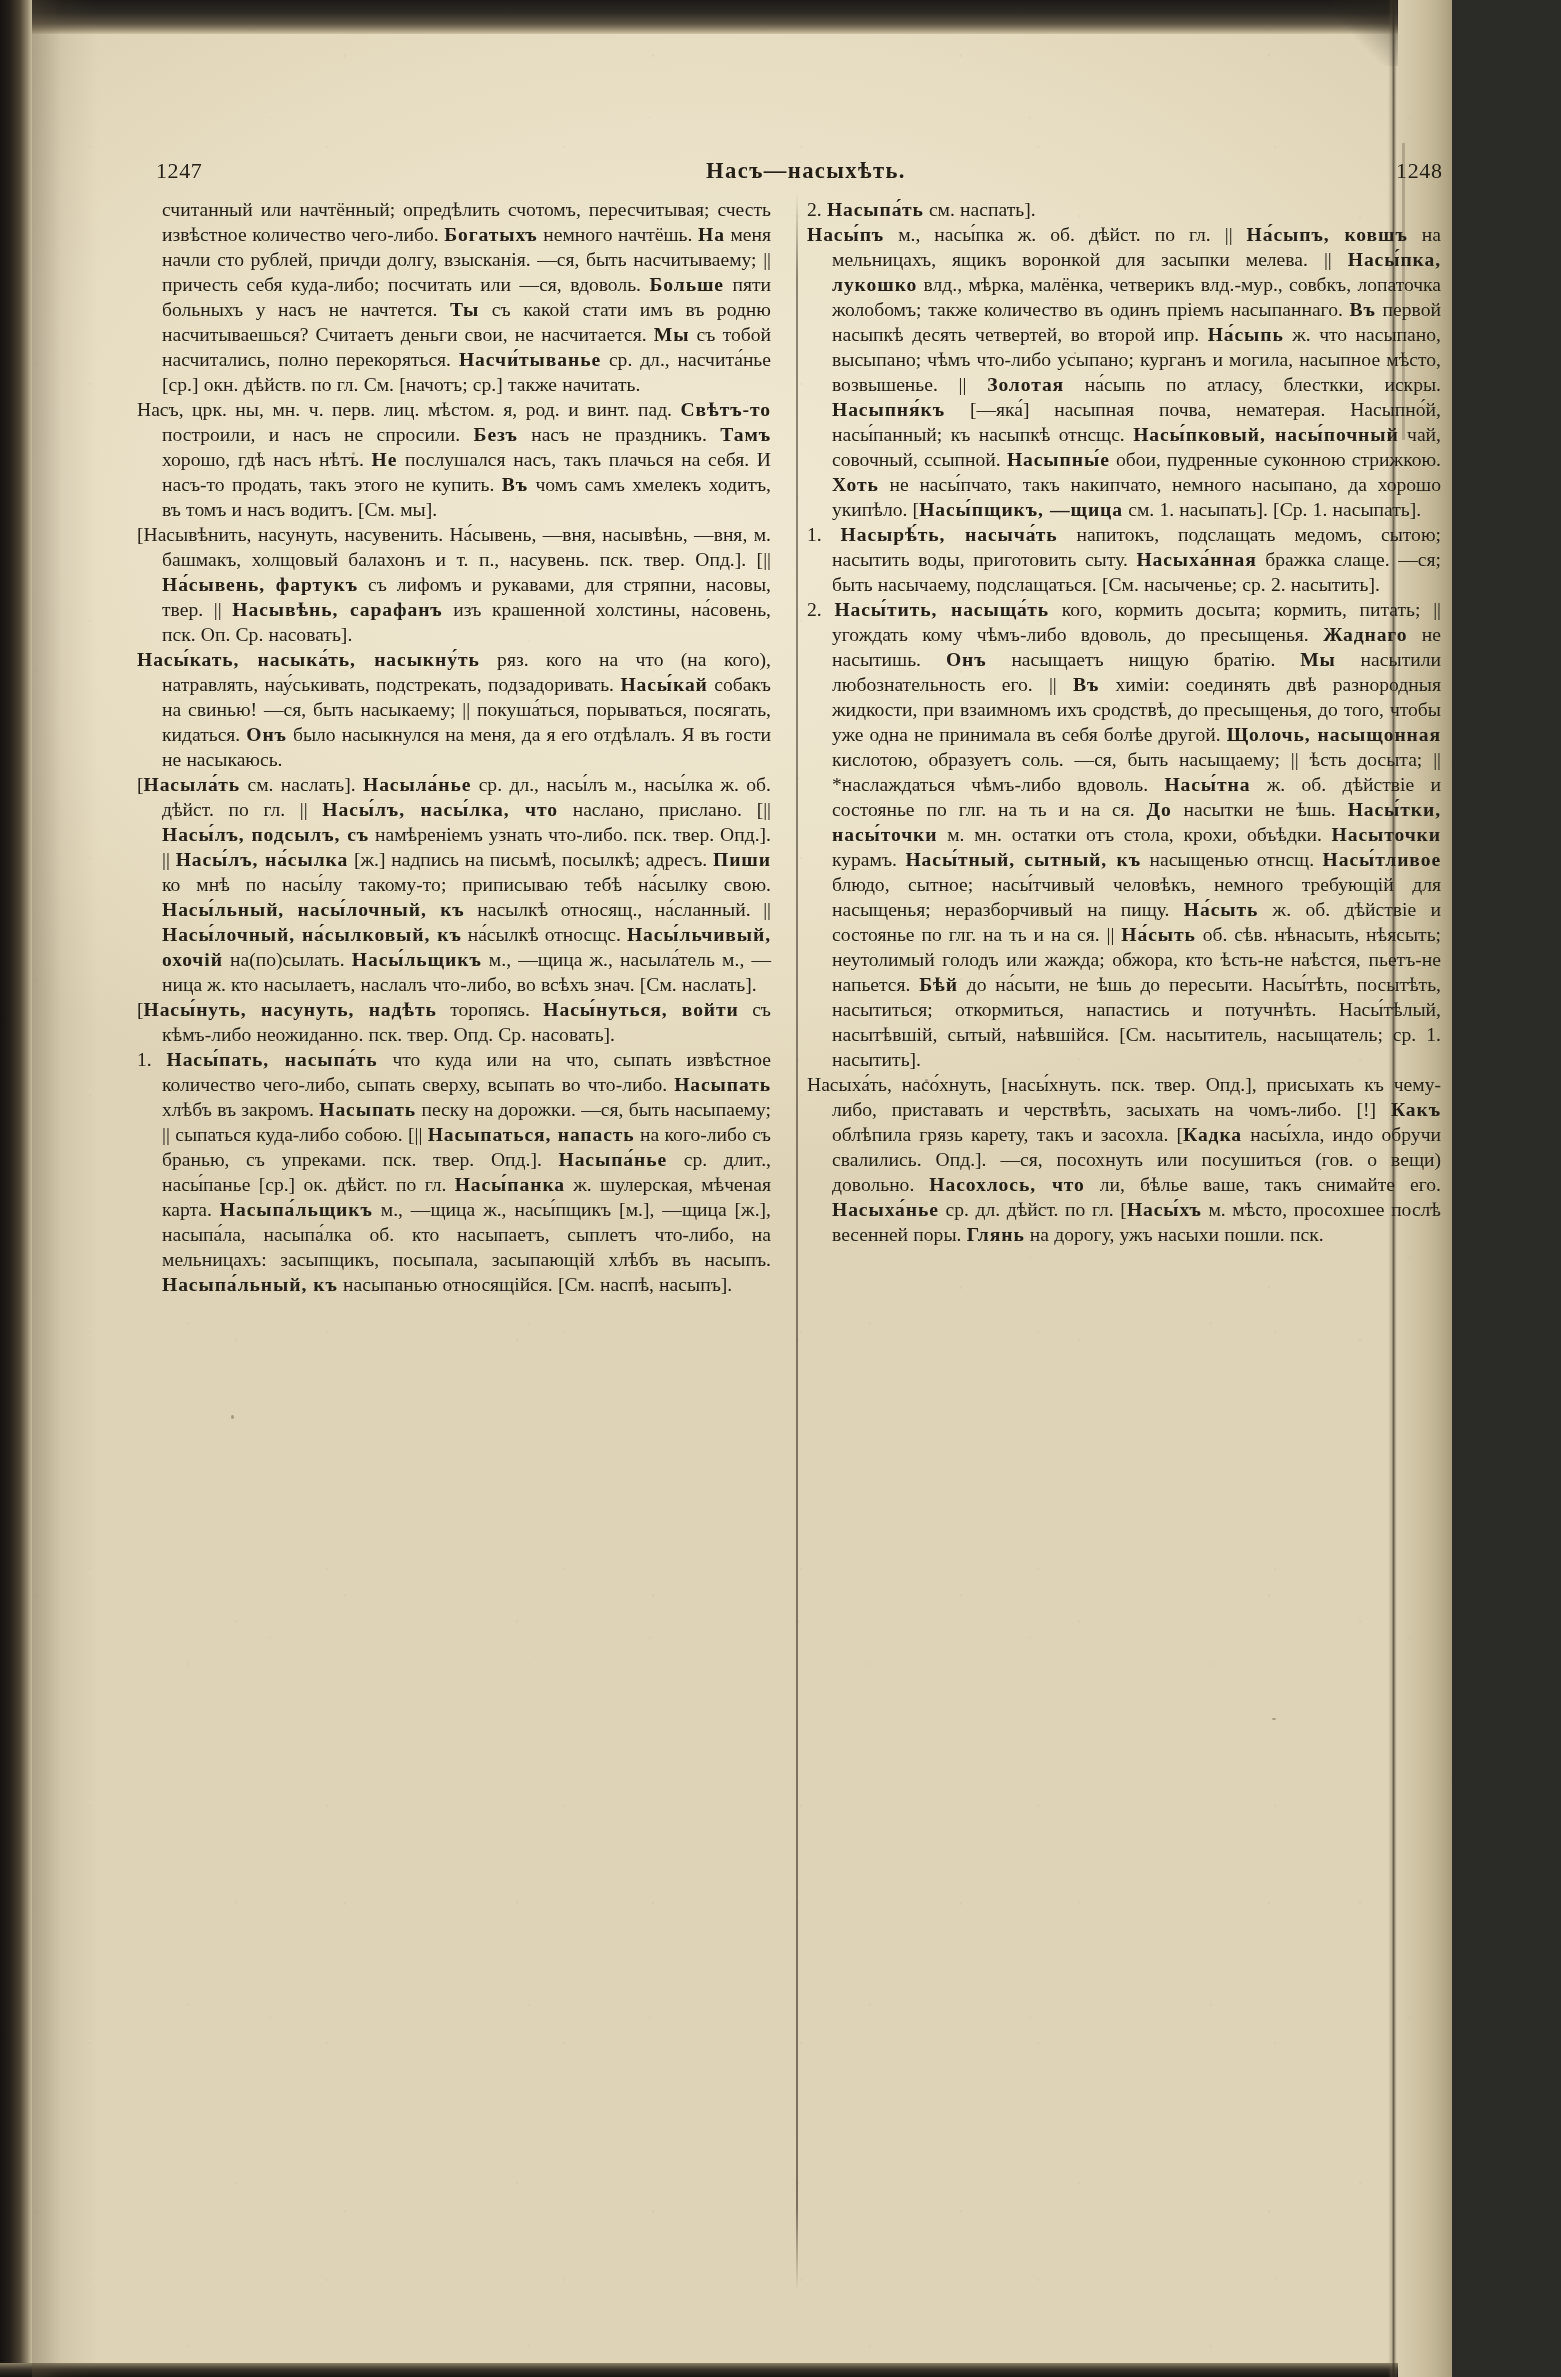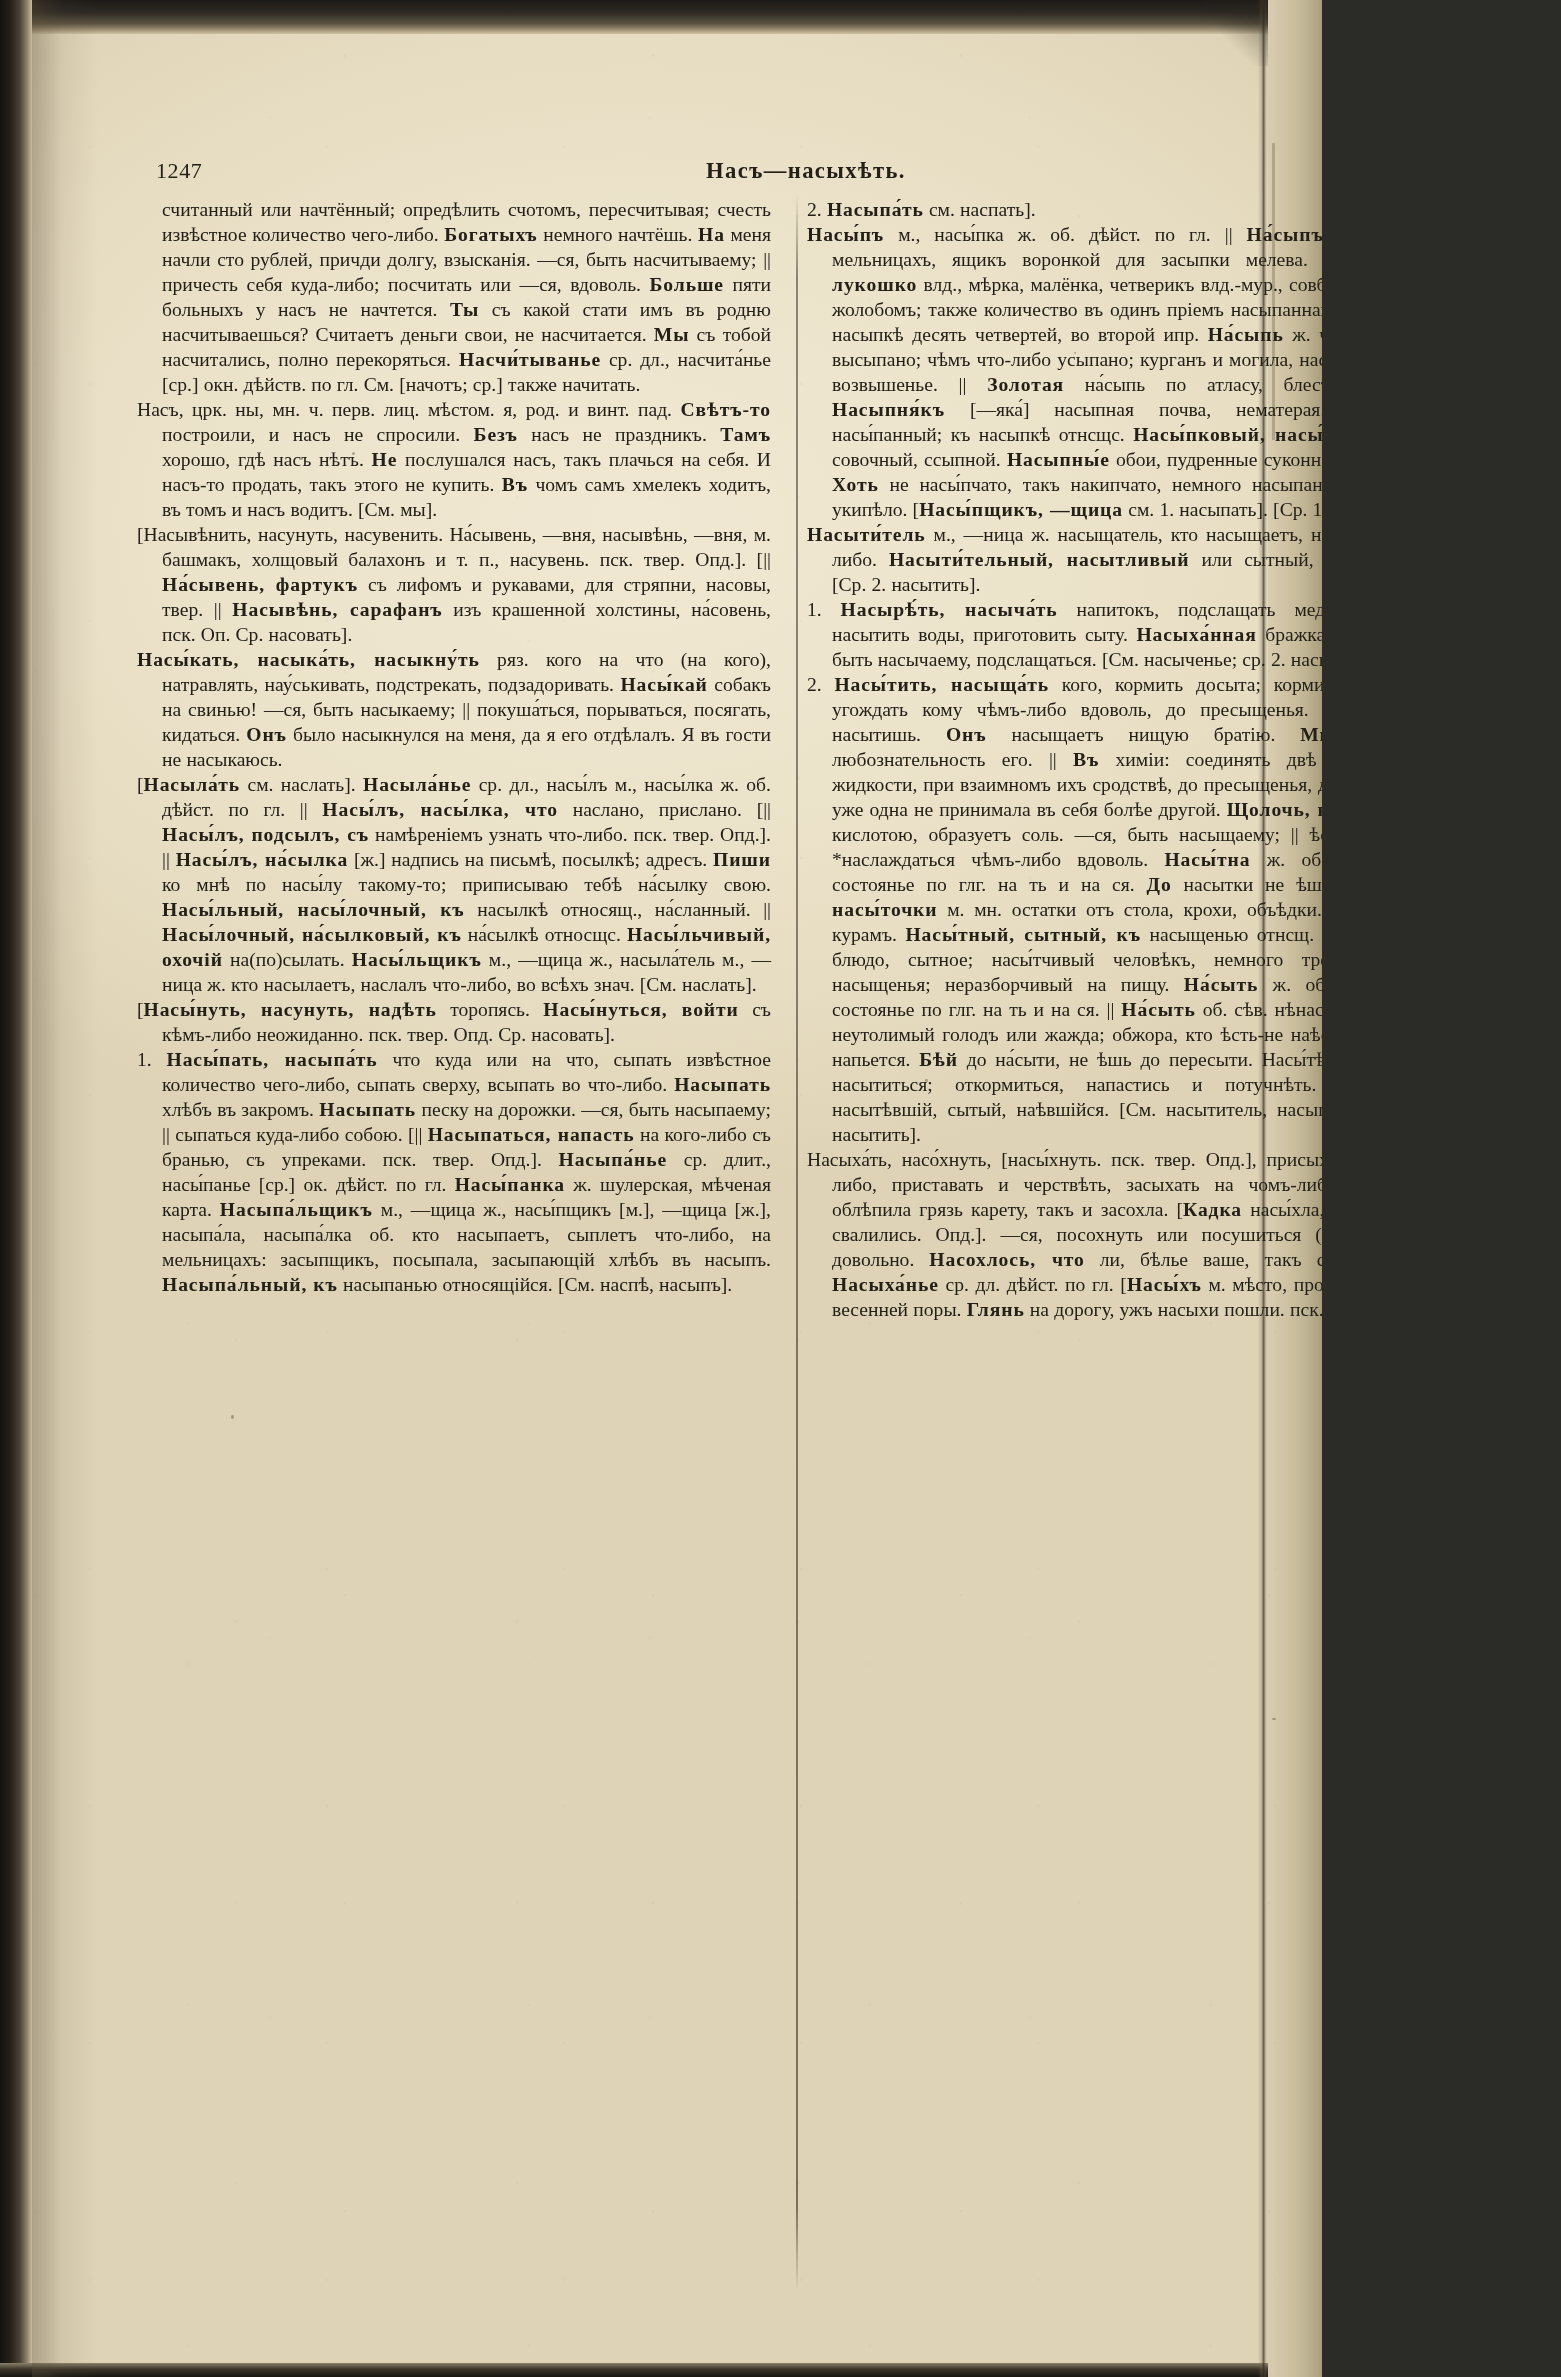--- a/index.html
+++ b/index.html
@@ -1,19 +1,19 @@
 <!DOCTYPE html>
 <html lang="ru" style="font-size:8.8px"><head>
 <meta charset="utf-8">
 <title>Dahl Dictionary scan 1247-1248</title>
 <style>
   html,body{margin:0;padding:0;background:#2b2b28;}
   #page{
     position:relative;
-    width:1322px;height:2377px;
+    width:1452px;height:2377px;
     overflow:hidden;
     background:
       radial-gradient(ellipse 936px 661px at 48% 22%, #f0e8d2 0%, #ece3cb 45%, #e6dcc1 75%, #ded3b6 100%);
     font-family:"Liberation Serif","DejaVu Serif",serif;
   }
   
   .edge-top{
     position:absolute;left:0;top:0;width:1561px;height:34px;
     background:linear-gradient(180deg,#1c1a17 0%,#2e2a24 38%,#5c5343 70%,#9d9176 88%,#cfc3a4 100%);
   }
@@ -133,21 +133,20 @@
         <p class="entry">[Насывѣнить, насунуть, насувенить. На́сывень, —вня, насывѣнь, —вня, м. башмакъ, холщовый балахонъ и т. п., насувень. пск. твер. Опд.]. [|| <b>На́сывень, фартукъ</b> съ лифомъ и рукавами, для стряпни, насовы, твер. || <b>Насывѣнь, сарафанъ</b> изъ крашенной холстины, на́совень, пск. Оп. Ср. насовать].</p>
         <p class="entry"><b>Насы́кать, насыка́ть, насыкну́ть</b> ряз. кого на что (на кого), натравлять, нау́ськивать, подстрекать, подзадоривать. <b>Насы́кай</b> собакъ на свинью! —ся, быть насыкаему; || покуша́ться, порываться, посягать, кидаться. <b>Онъ</b> было насыкнулся на меня, да я его отдѣлалъ. Я въ гости не насыкаюсь.</p>
         <p class="entry">[<b>Насыла́ть</b> см. наслать]. <b>Насыла́нье</b> ср. дл., насы́лъ м., насы́лка ж. об. дѣйст. по гл. || <b>Насы́лъ, насы́лка, что</b> наслано, прислано. [|| <b>Насы́лъ, подсылъ, съ</b> намѣреніемъ узнать что-либо. пск. твер. Опд.]. || <b>Насы́лъ, на́сылка</b> [ж.] надпись на письмѣ, посылкѣ; адресъ. <b>Пиши</b> ко мнѣ по насы́лу такому-то; приписываю тебѣ на́сылку свою. <b>Насы́льный, насы́лочный, къ</b> насылкѣ относящ., на́сланный. || <b>Насы́лочный, на́сылковый, къ</b> на́сылкѣ относщс. <b>Насы́льчивый, охочій</b> на(по)сылать. <b>Насы́льщикъ</b> м., —щица ж., насыла́тель м., —ница ж. кто насылаетъ, наслалъ что-либо, во всѣхъ знач. [См. наслать].</p>
         <p class="entry">[<b>Насы́нуть, насунуть, надѣть</b> торопясь. <b>Насы́нуться, войти</b> съ кѣмъ-либо неожиданно. пск. твер. Опд. Ср. насовать].</p>
         <p class="entry">1. <b>Насы́пать, насыпа́ть</b> что куда или на что, сыпать извѣстное количество чего-либо, сыпать сверху, всыпать во что-либо. <b>Насыпать</b> хлѣбъ въ закромъ. <b>Насыпать</b> песку на дорожки. —ся, быть насыпаему; || сыпаться куда-либо собою. [|| <b>Насыпаться, напасть</b> на кого-либо съ бранью, съ упреками. пск. твер. Опд.]. <b>Насыпа́нье</b> ср. длит., насы́панье [ср.] ок. дѣйст. по гл. <b>Насы́панка</b> ж. шулерская, мѣченая карта. <b>Насыпа́льщикъ</b> м., —щица ж., насы́пщикъ [м.], —щица [ж.], насыпа́ла, насыпа́лка об. кто насыпаетъ, сыплетъ что-либо, на мельницахъ: засыпщикъ, посыпала, засыпающій хлѣбъ въ насыпъ. <b>Насыпа́льный, къ</b> насыпанью относящійся. [См. наспѣ, насыпъ].</p>
       </div>
 
       <div class="col">
         <p class="entry">2. <b>Насыпа́ть</b> см. наспать].</p>
         <p class="entry"><b>Насы́пъ</b> м., насы́пка ж. об. дѣйст. по гл. || <b>На́сыпъ, ковшъ</b> на мельницахъ, ящикъ воронкой для засыпки мелева. || <b>Насы́пка, лукошко</b> влд., мѣрка, малёнка, четверикъ влд.-мур., совбкъ, лопаточка жолобомъ; также количество въ одинъ пріемъ насыпаннаго. <b>Въ</b> первой насыпкѣ десять четвертей, во второй ипр. <b>На́сыпь</b> ж. что насыпано, высыпано; чѣмъ что-либо усыпано; курганъ и могила, насыпное мѣсто, возвышенье. || <b>Золотая</b> на́сыпь по атласу, блесткки, искры. <b>Насыпня́къ</b> [—яка́] насыпная почва, нематерая. Насыпно́й, насы́панный; къ насыпкѣ отнсщс. <b>Насы́пковый, насы́почный</b> чай, совочный, ссыпной. <b>Насыпны́е</b> обои, пудренные суконною стрижкою. <b>Хоть</b> не насы́пчато, такъ накипчато, немного насыпано, да хорошо укипѣло. [<b>Насы́пщикъ, —щица</b> см. 1. насыпать]. [Ср. 1. насыпать].</p>
-        <p class="entry"><b>Насыти́тель</b> м., —ница ж. насыщатель, кто насыщаетъ, насытилъ кого-либо. <b>Насыти́тельный, насытливый</b> или сытный, насыщающій. [Ср. 2. насытить].</p>
         <p class="entry">1. <b>Насырѣ́ть, насыча́ть</b> напитокъ, подслащать медомъ, сытою; насытить воды, приготовить сыту. <b>Насыха́нная</b> бражка слаще. —ся; быть насычаему, подслащаться. [См. насыченье; ср. 2. насытить].</p>
         <p class="entry">2. <b>Насы́тить, насыща́ть</b> кого, кормить досыта; кормить, питать; || угождать кому чѣмъ-либо вдоволь, до пресыщенья. <b>Жаднаго</b> не насытишь. <b>Онъ</b> насыщаетъ нищую братію. <b>Мы</b> насытили любознательность его. || <b>Въ</b> химіи: соединять двѣ разнородныя жидкости, при взаимномъ ихъ сродствѣ, до пресыщенья, до того, чтобы уже одна не принимала въ себя болѣе другой. <b>Щолочь, насыщонная</b> кислотою, образуетъ соль. —ся, быть насыщаему; || ѣсть досыта; || *наслаждаться чѣмъ-либо вдоволь. <b>Насы́тна</b> ж. об. дѣйствіе и состоянье по глг. на ть и на ся. <b>До</b> насытки не ѣшь. <b>Насы́тки, насы́точки</b> м. мн. остатки отъ стола, крохи, объѣдки. <b>Насыточки</b> курамъ. <b>Насы́тный, сытный, къ</b> насыщенью отнсщ. <b>Насы́тливое</b> блюдо, сытное; насы́тчивый человѣкъ, немного требующій для насыщенья; неразборчивый на пищу. <b>На́сыть</b> ж. об. дѣйствіе и состоянье по глг. на ть и на ся. || <b>На́сыть</b> об. сѣв. нѣнасыть, нѣясыть; неутолимый голодъ или жажда; обжора, кто ѣсть-не наѣстся, пьетъ-не напьется. <b>Бѣй</b> до на́сыти, не ѣшь до пересыти. Насы́тѣть, посытѣть, насытиться; откормиться, напастись и потучнѣть. Насы́тѣлый, насытѣвшій, сытый, наѣвшійся. [См. насытитель, насыщатель; ср. 1. насытить].</p>
         <p class="entry">Насыха́ть, насо́хнуть, [насы́хнуть. пск. твер. Опд.], присыхать къ чему-либо, приставать и черствѣть, засыхать на чомъ-либо. [!] <b>Какъ</b> облѣпила грязь карету, такъ и засохла. [<b>Кадка</b> насы́хла, индо обручи свалились. Опд.]. —ся, посохнуть или посушиться (гов. о вещи) довольно. <b>Насохлось, что</b> ли, бѣлье ваше, такъ снимайте его. <b>Насыха́нье</b> ср. дл. дѣйст. по гл. [<b>Насы́хъ</b> м. мѣсто, просохшее послѣ весенней поры. <b>Глянь</b> на дорогу, ужъ насыхи пошли. пск.</p>
       </div>
     </div>
   </div>
 </div>
 
 
 </body></html>

